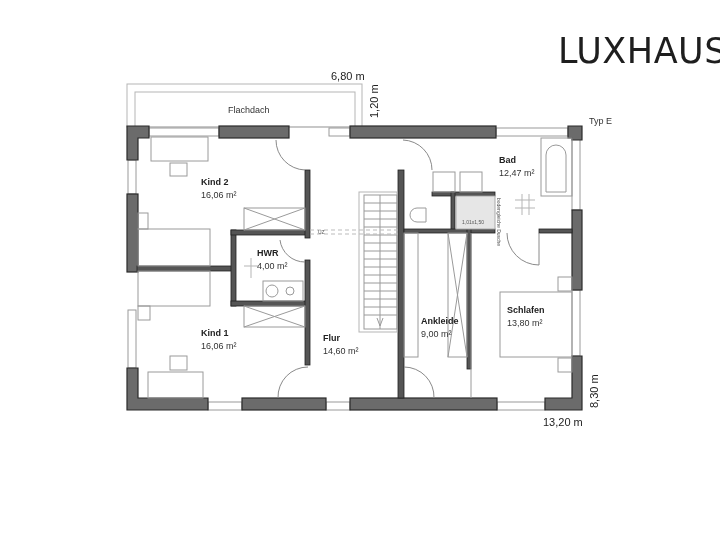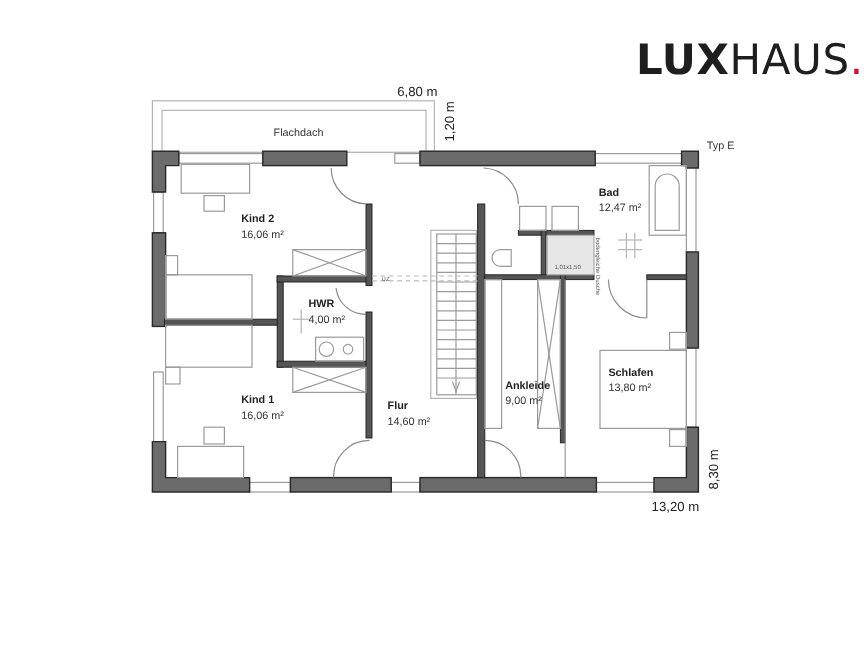--- a/index.html
+++ b/index.html
@@ -1,18 +1,18 @@
 <!DOCTYPE html>
 <html><head>
   <meta charset="utf-8">
   <style>
     html, body { margin: 0; padding: 0; background: #ffffff; }
     body { width: 720px; height: 544px; position: relative; overflow: hidden; font-family: "Liberation Sans", sans-serif; }
     .logo { position: absolute; left: 530px; top: 34px; font-family: "DejaVu Sans", sans-serif; font-size: 35px; letter-spacing: 0.5px; color: #1e1e1e; line-height: 1; }
-    .logo .bold { font-weight: bold; }
+    .logo .bold { font-weight: normal; margin-left: 28px; }
     .logo .light { font-weight: normal; }
     .logo .dot { color: #c0143c; }
     svg { position: absolute; left: 0; top: 0; }
     .wall { fill: #6b6b6b; stroke: #2a2a2a; stroke-width: 1.2; }
     .iwall { fill: #555; stroke: #222; stroke-width: 0.8; }
     .thin { fill: none; stroke: #9a9a9a; stroke-width: 1; }
     .thin2 { fill: none; stroke: #b5b5b5; stroke-width: 1; }
     .door { fill: none; stroke: #8a8a8a; stroke-width: 1; }
     .win { fill: #fff; stroke: #9a9a9a; stroke-width: 1; }
     .lbl { font-family: "Liberation Sans", sans-serif; font-size: 9px; fill: #222; font-weight: bold; }

